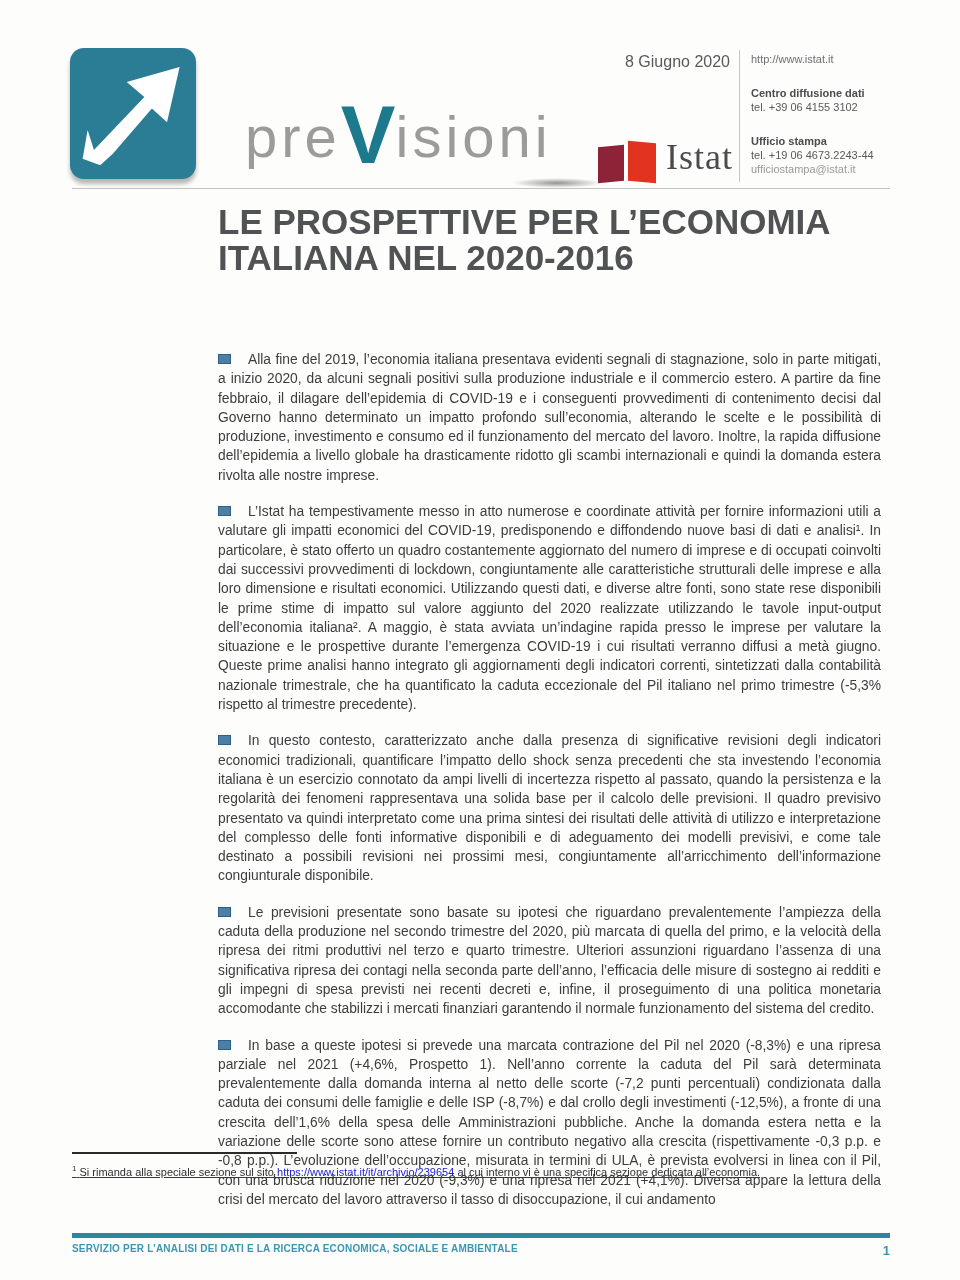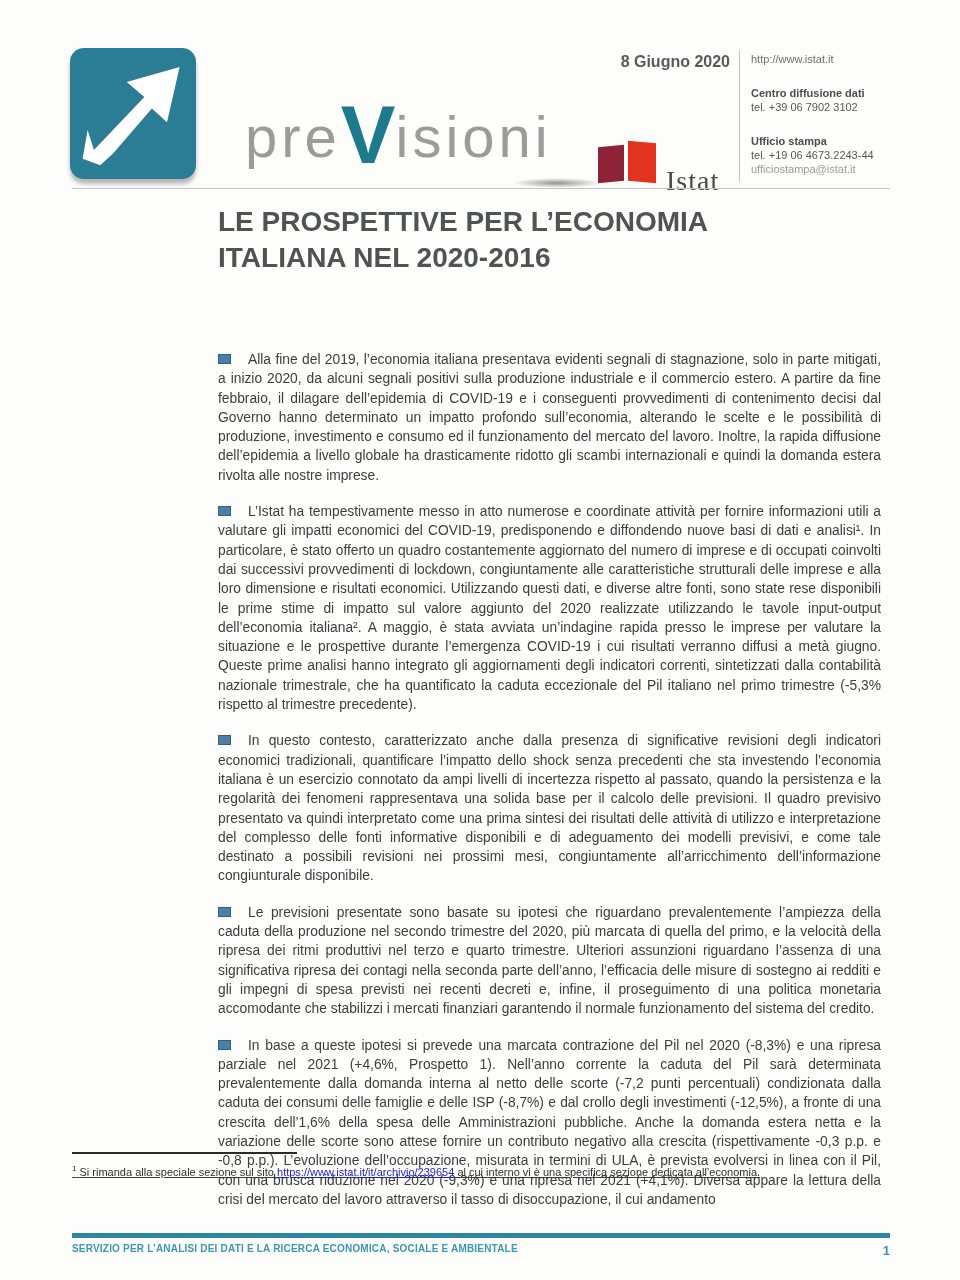--- a/index.html
+++ b/index.html
@@ -36,21 +36,21 @@
     position:absolute; left:512px; top:178px; width:90px; height:10px;
     background:radial-gradient(ellipse at center, rgba(60,60,60,0.55) 0%, rgba(60,60,60,0) 70%);
     border-radius:50%;
   }
   .header-rule {
     position:absolute; left:72px; top:188px; width:818px; height:1px;
     background:#c2c2c0;
   }
   .header-date {
     position:absolute; left:585px; top:53px; width:145px;
-    text-align:right; font-size:16px; font-weight:700; color:#58595b;
+    text-align:right; font-size:16px; font-weight:400; color:#58595b;
   }
   .header-vline {
     position:absolute; left:739px; top:50px; width:1px; height:132px;
     background:#c4c4c2;
   }
   .header-right {
     position:absolute; left:751px; top:52px; width:150px;
     font-size:11px; color:#58595b; line-height:14px;
   }
   .header-right .site { color:#6d6e70; margin-bottom:16px; }
@@ -63,26 +63,26 @@
     position:absolute; left:0; top:6px; width:26px; height:36px;
     background:#8e2237; transform:skewY(-6deg);
   }
   .istat-mark .book-r {
     position:absolute; left:30px; top:2px; width:28px; height:40px;
     background:#e2331e; transform:skewY(5deg);
   }
   .istat-text {
     position:absolute; left:68px; top:0;
     font-family:"Liberation Serif", serif;
-    font-size:28px; color:#4a4b4d; letter-spacing:1px;margin-top:29px;
+    font-size:36px; color:#4a4b4d; letter-spacing:1px;
   }
   
   .doc-title {
     position:absolute; left:218px; top:204px; width:670px;
-    font-size:28px; font-weight:700; color:#515254;
+    font-size:35px; font-weight:700; color:#515254;
     line-height:36px; letter-spacing:0;
   }
   
   .body-col {
     position:absolute; left:218px; top:302px; width:663px;margin-top:48px;
   }
   .para {
     text-align:justify;
     font-size:13.8px; line-height:19.3px; color:#3d3d3f;
     margin-bottom:17px;
@@ -131,21 +131,21 @@
   <div class="logo-wordmark"><span>pre</span><span class="v">V</span><span>isioni</span></div>
   <div class="v-shadow"></div>
 
   <div class="header-date">8 Giugno 2020</div>
   <div class="header-vline"></div>
 
   <div class="header-right">
     <div class="site">http://www.istat.it</div>
     <div class="block">
       <div class="block-title">Centro diffusione dati</div>
-      <div>tel. +39 06 7902 3102</div>
+      <div>tel. +39 06 4155 3102</div>
     </div>
     <div class="block">
       <div class="block-title">Ufficio stampa</div>
       <div>tel. +19 06 4673.2243-44</div>
       <div class="muted">ufficiostampa@istat.it</div>
     </div>
   </div>
 
   <div class="istat-logo">
     <div class="istat-mark">

